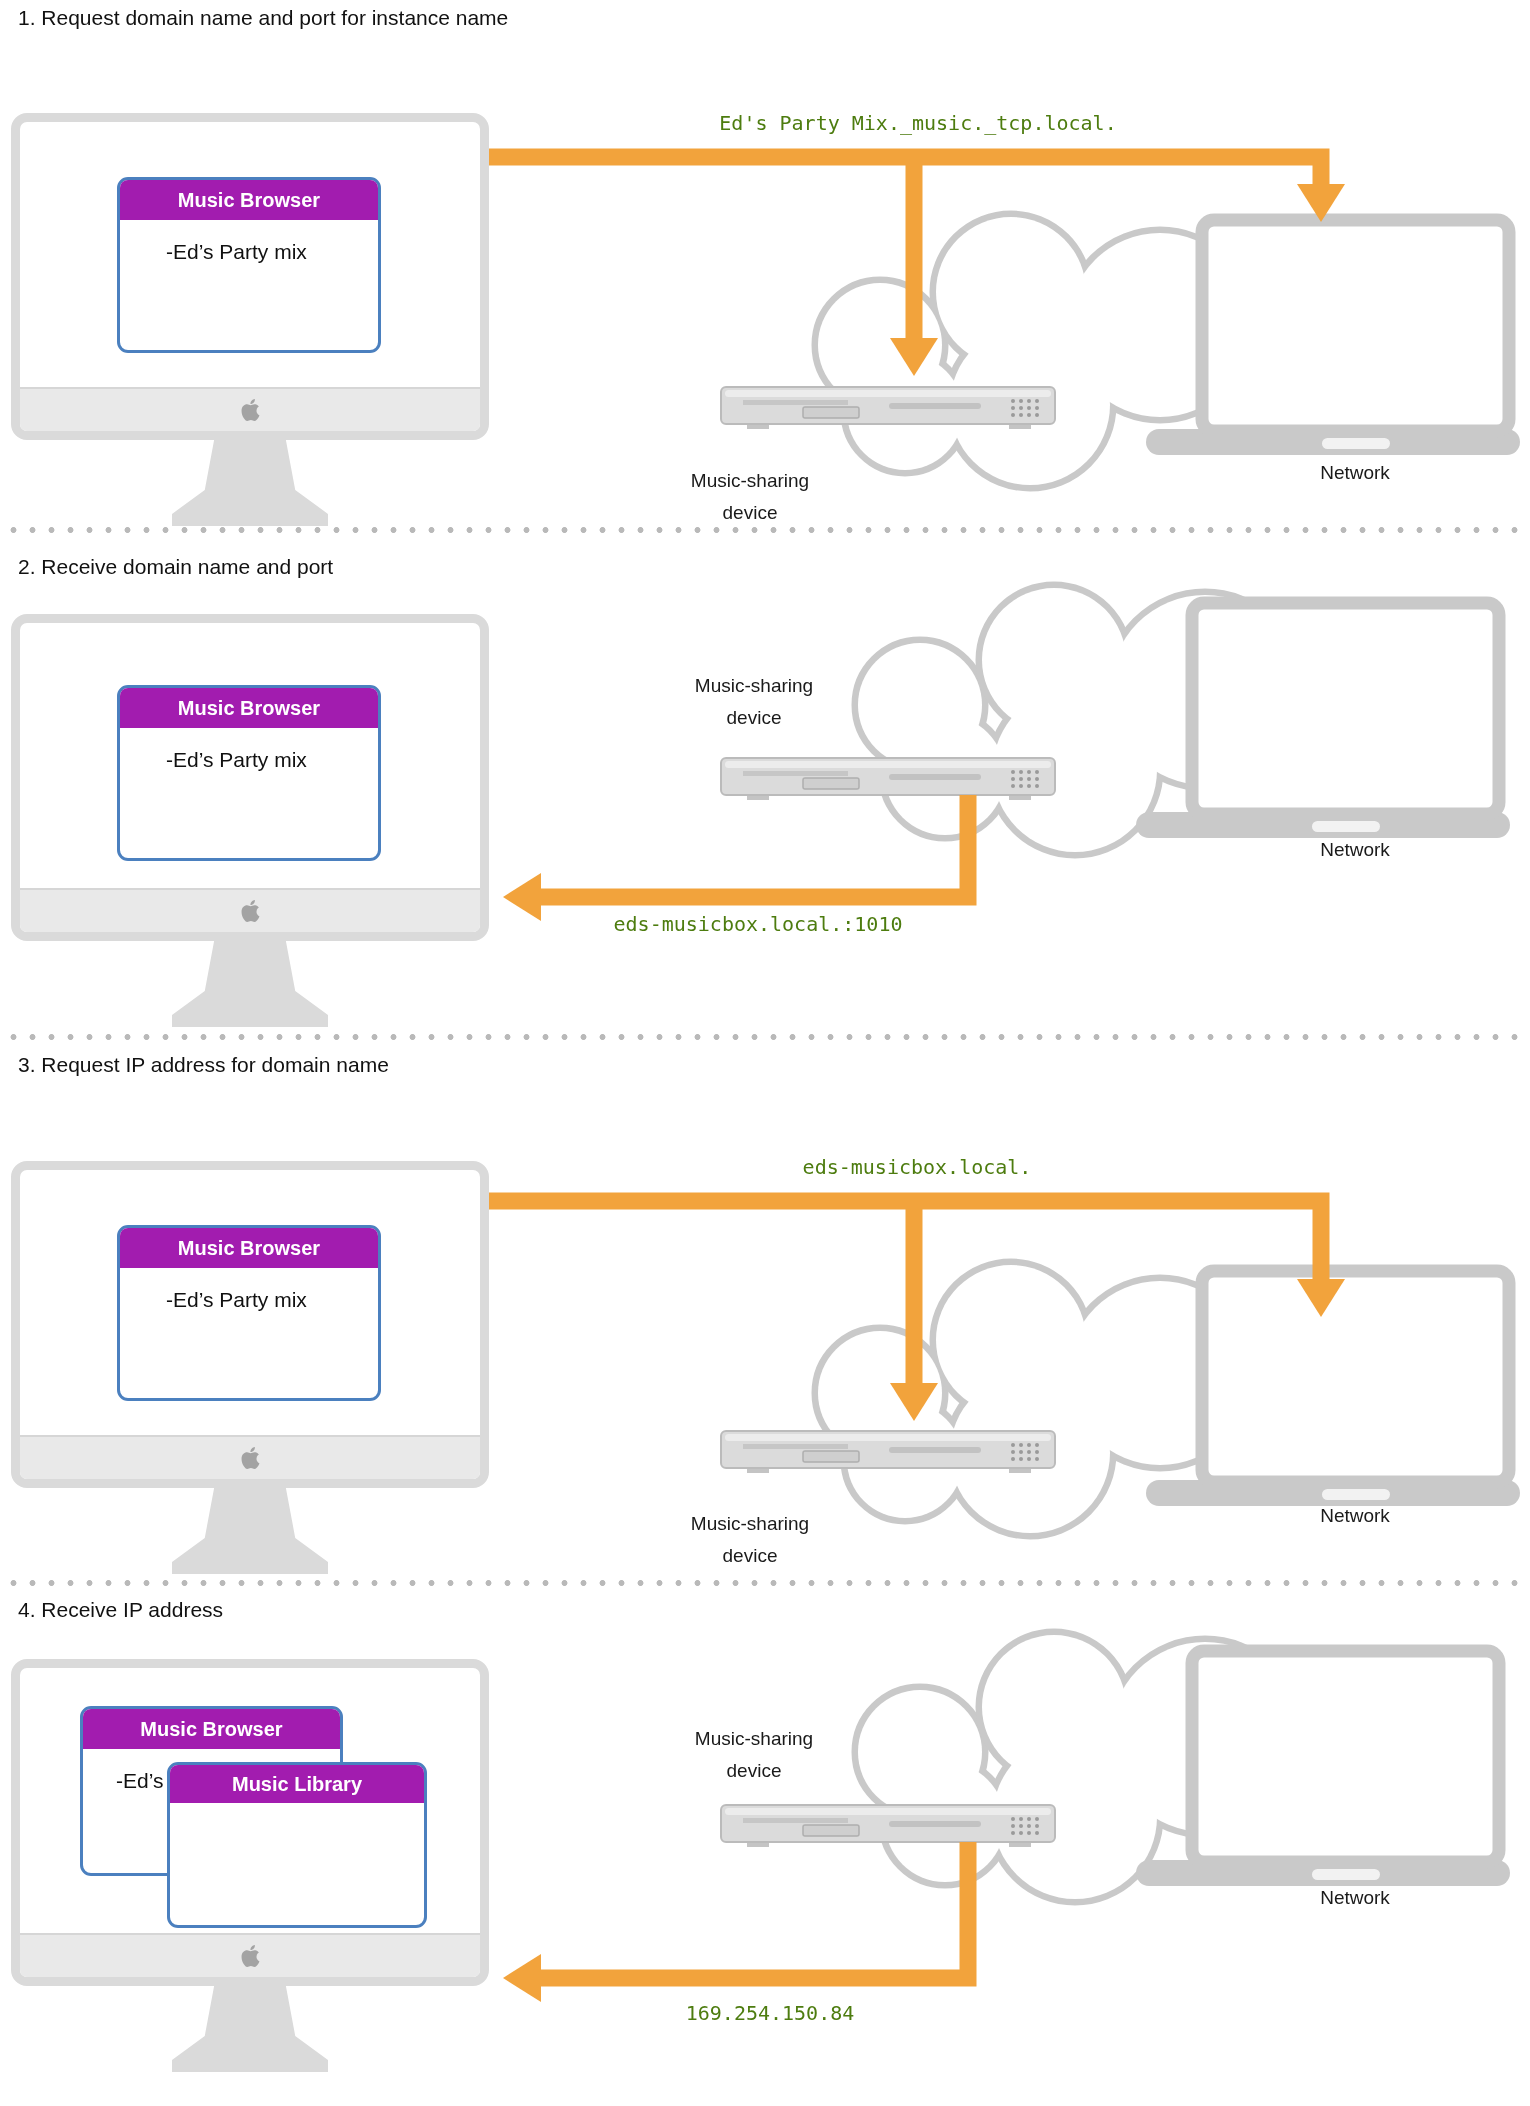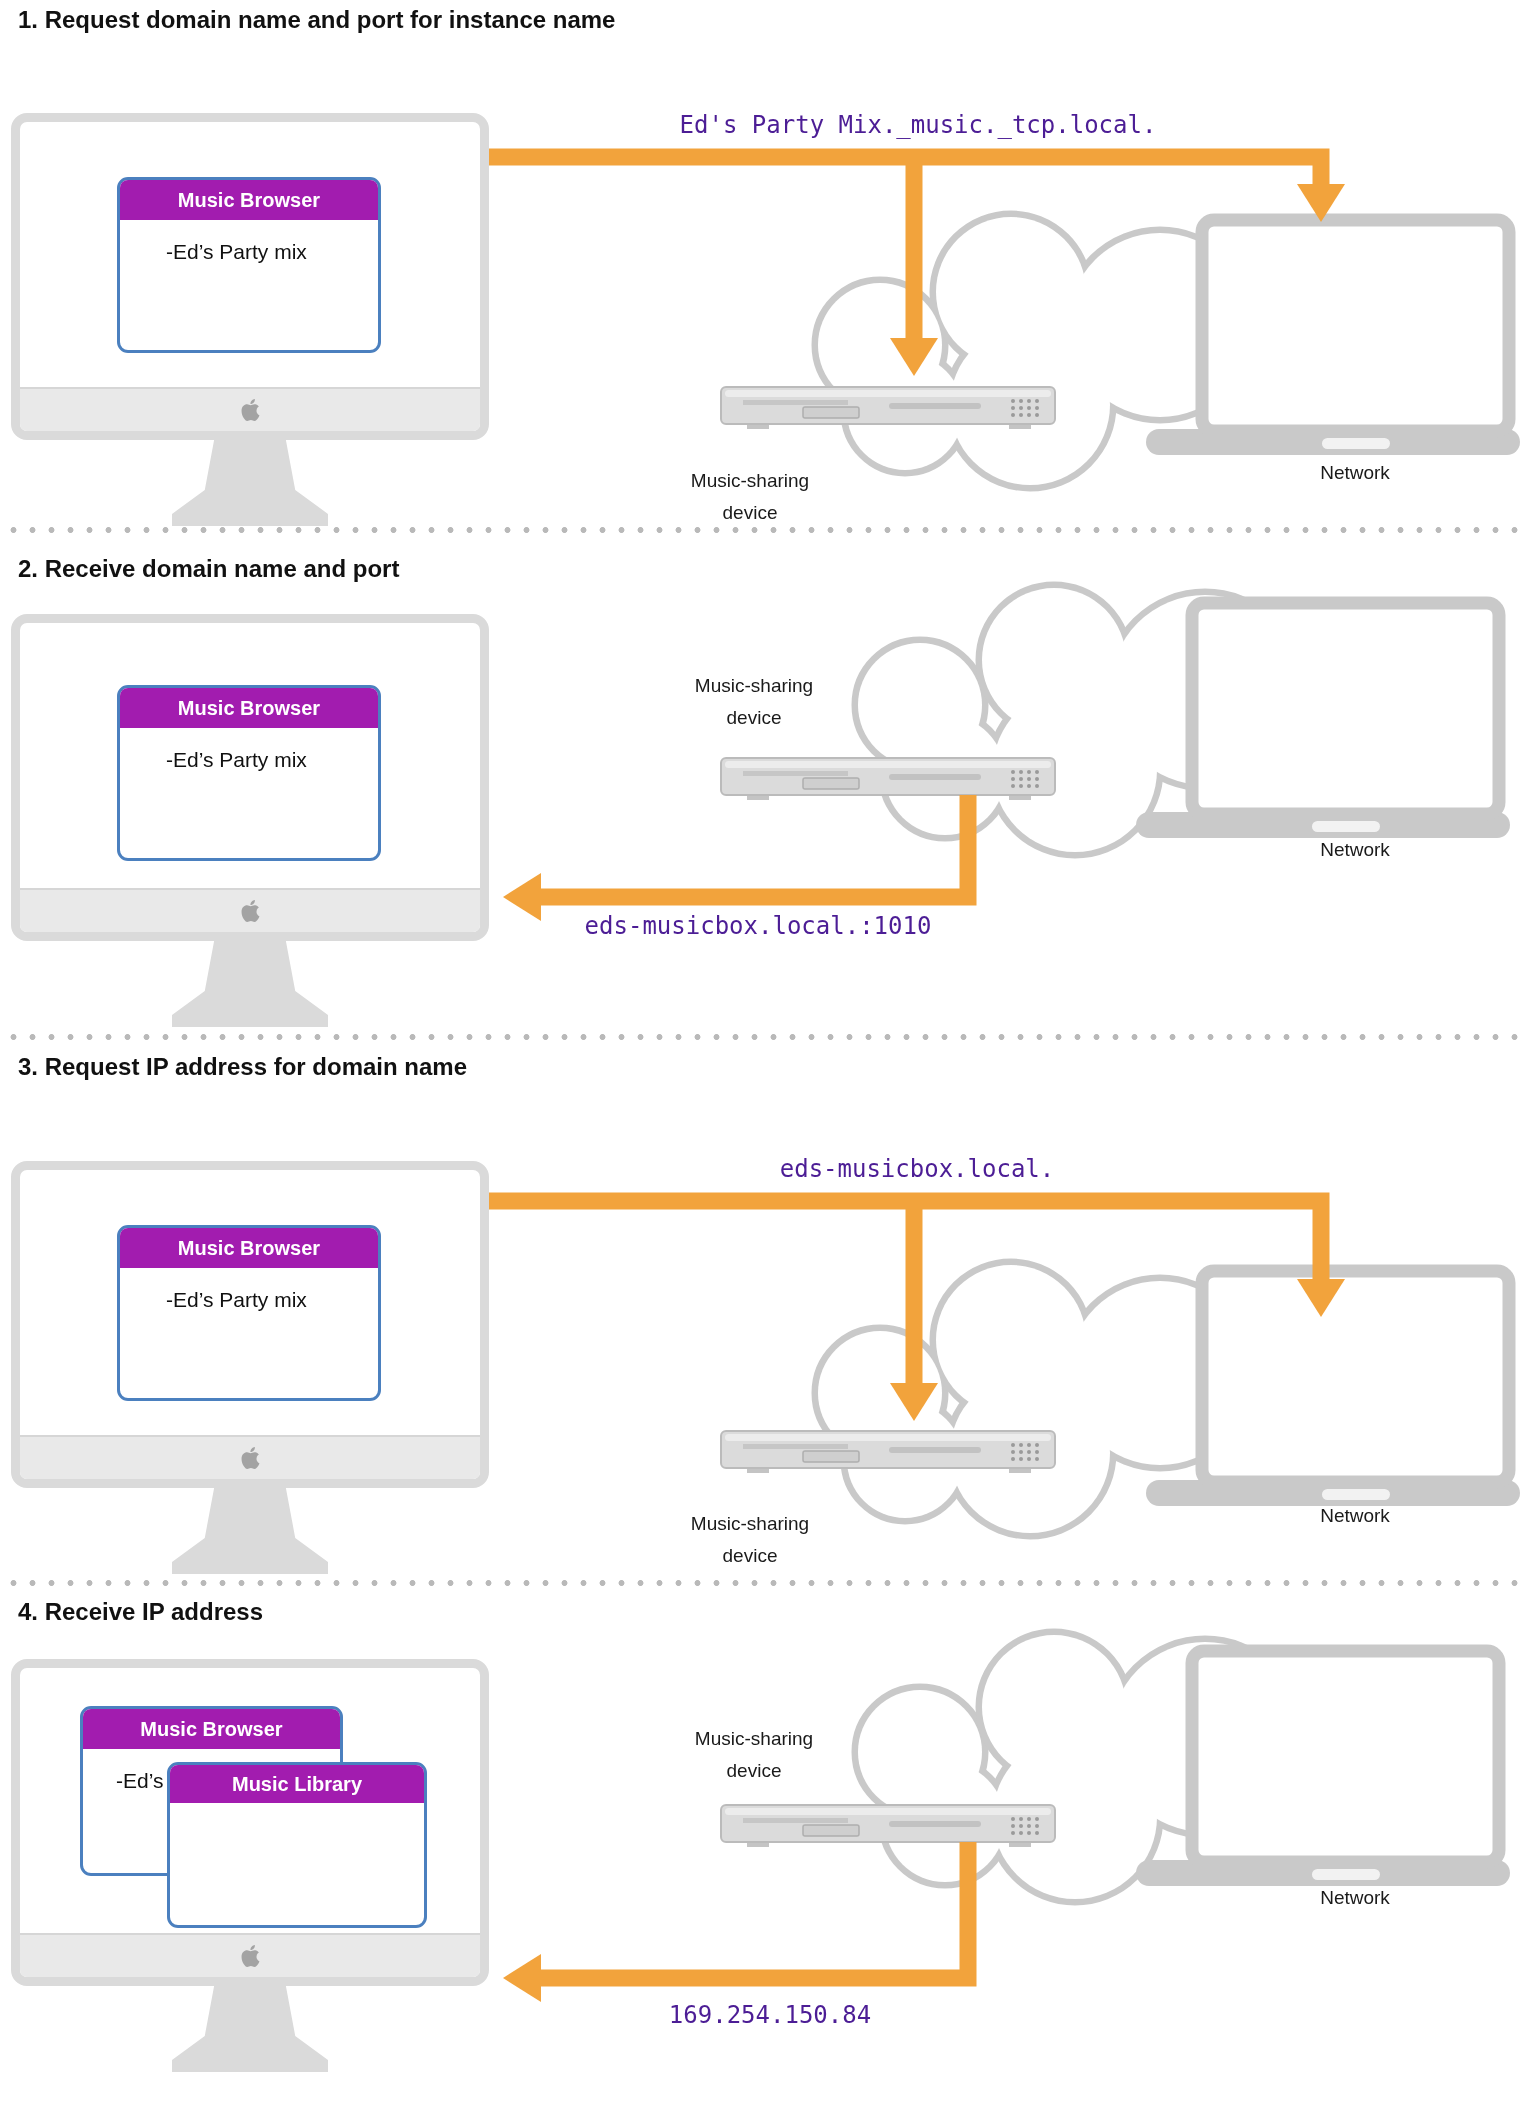--- a/index.html
+++ b/index.html
@@ -1,22 +1,22 @@
 <!DOCTYPE html>
 <html><head>
 <meta charset="utf-8">
 <style>
   * { box-sizing: border-box; margin: 0; padding: 0; }
   html,body { width: 1530px; height: 2106px; background: #fff;
     font-family: "Liberation Sans", sans-serif; color: #111; position: relative; }
   .section { position: absolute; left: 0; width: 1530px; }
-  .sec-title { position: absolute; font-size: 24px; font-weight: 700; white-space: nowrap; text-align: right; }
+  .sec-title { position: absolute; font-size: 21px; font-weight: 400; white-space: nowrap; text-align: right; }
   .lbl { position: absolute; font-size: 19px; transform: translateX(-50%); white-space: nowrap; color:#1A1A1A; }
-  .mono { position: absolute; font-family: "DejaVu Sans Mono", monospace; font-size: 24px;
-    transform: translateX(-50%); white-space: nowrap; color:#4c1d95; }
+  .mono { position: absolute; font-family: "DejaVu Sans Mono", monospace; font-size: 20px;
+    transform: translateX(-50%); white-space: nowrap; color:#4d7c0f; }
   svg.layer { position: absolute; left: 0; top: 0; }
   
   .imac { position: absolute; width: 478px; }
   .imac-body { width: 478px; height: 327px; background: #fff; border: 9px solid #DADADA;
     border-radius: 16px; position: relative; }
   .imac-chin { position: absolute; left: 0; right: 0; bottom: 0; height: 44px; background: #E9E9E9;
     border-top: 2px solid #D6D6D6; border-radius: 0 0 7px 7px;
     display: flex; align-items: center; justify-content: center; }
   .imac-stand { width: 156px; height: 86px; margin: 0 auto; background: #DADADA;
     clip-path: polygon(27% 0, 73% 0, 79% 58%, 100% 86%, 100% 100%, 0 100%, 0 86%, 21% 58%); }

